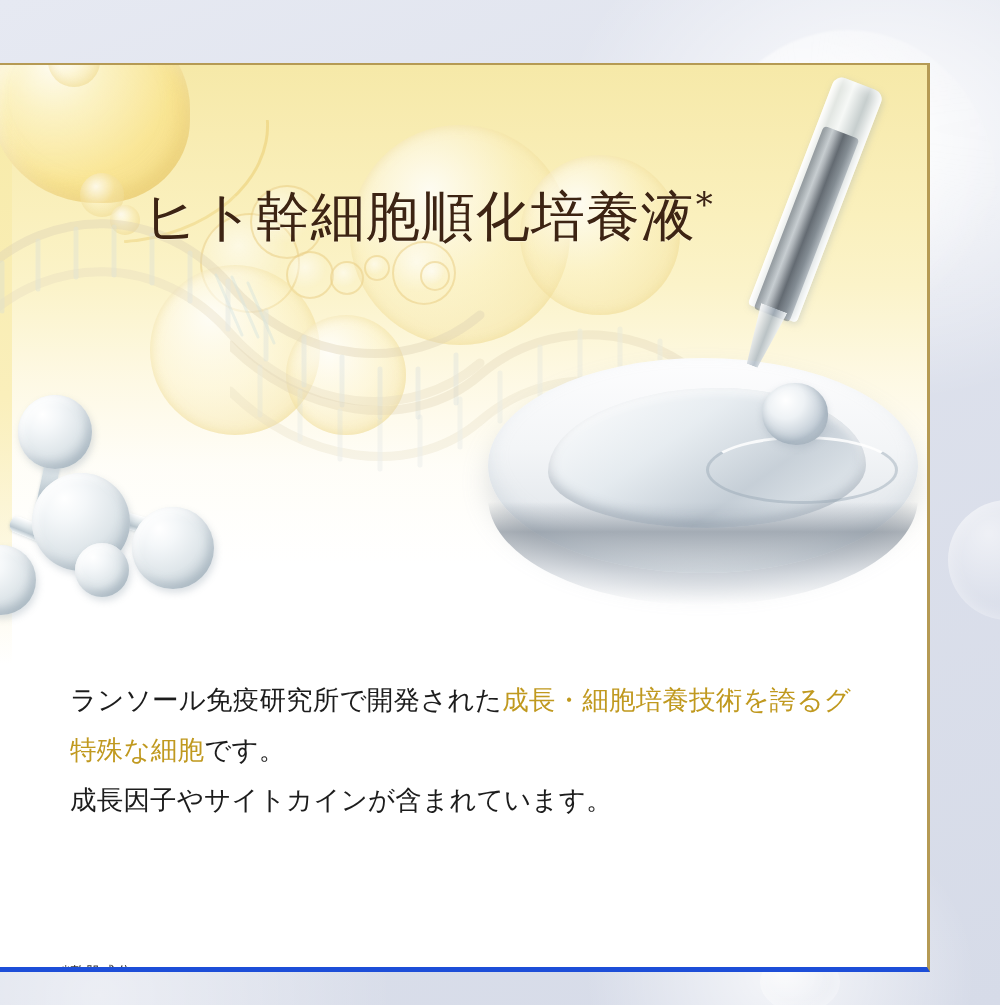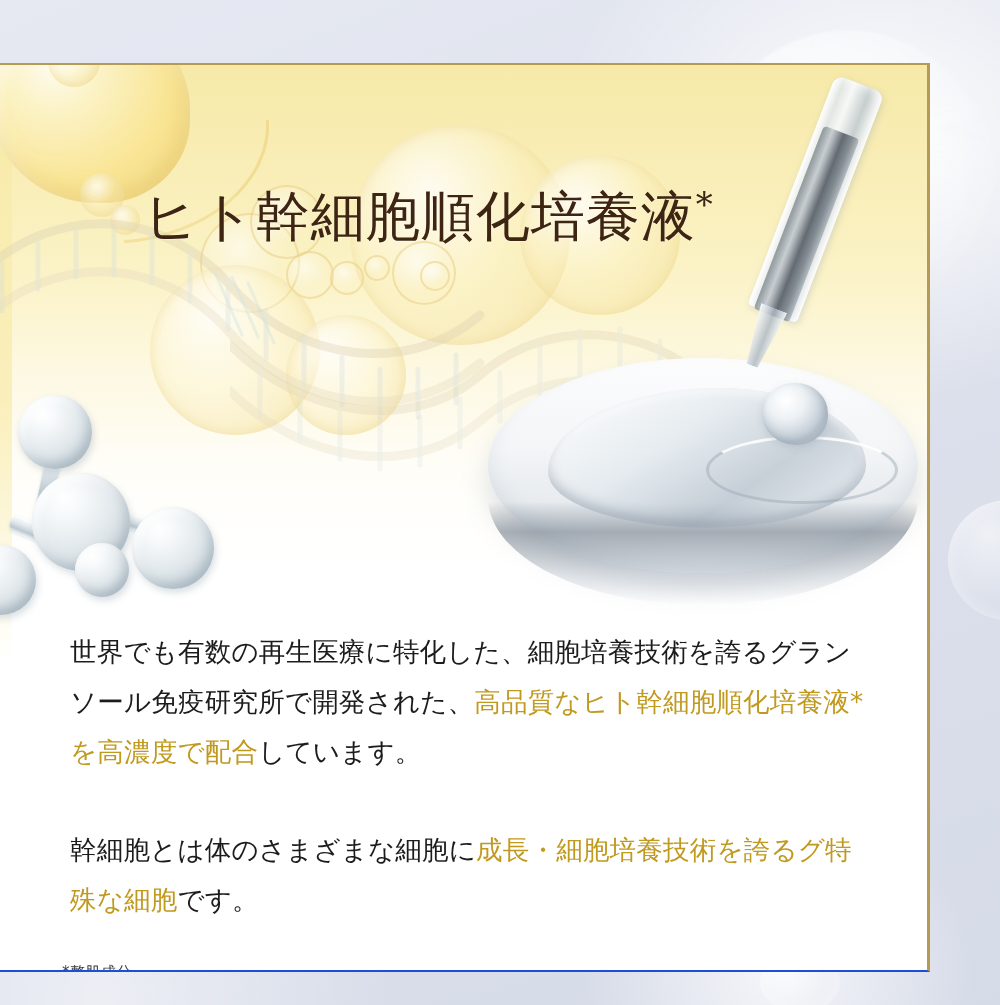--- a/index.html
+++ b/index.html
@@ -29,21 +29,21 @@
   }
   .bk-bubble{position:absolute;border-radius:50%;
     background:radial-gradient(circle at 34% 28%, rgba(255,255,255,.55), rgba(255,255,255,.05) 60%, rgba(255,255,255,0) 72%);
     box-shadow:inset 0 0 18px rgba(255,255,255,.5);}
 
   
   #card{
     position:absolute;left:0;top:63px;width:930px;height:909px;
     background:#ffffff;
     border-right:3px solid #b59a54;
-    border-bottom:2px solid #1d4ed8;
+    border-bottom:5px solid #1d4ed8;
     border-top:2px solid #b59a54;
     box-sizing:border-box;
     overflow:hidden;
   }
 
   
   .hero-wash{
     position:absolute;left:0;top:0;width:100%;height:500px;
     background:
       linear-gradient(to bottom,
@@ -301,26 +301,24 @@
         <div class="pip-fluid"></div>
         <div class="pip-tip"></div>
       </div>
     </div>
 
     <div id="title">
       <span>ヒト幹細胞順化培養液</span><span class="star">*</span>
     </div>
 
     <div id="copy">
-      <p>
-        <span>世界でも有数の再生医療に特化した、細胞培養技術を誇るグ</span><span>ランソール免疫研究所で開発された、</span><span class="hl">高品質なヒト幹細胞順</span><span class="hl">化培養液</span><span class="hl sm">*</span><span class="hl">を高濃度で配合</span><span>しています。</span>
-      </p>
       <div class="para-gap"></div>
       <p>
-        <span>幹細胞とは体のさまざまな細胞に</span><span class="hl">成長・細胞培養技術を誇るグ</span><span class="hl">特殊な細胞</span><span>です。</span><br>
+        <span>ランソール免疫研究所で開発された</span><span class="hl">成長・細胞培養技術を誇るグ</span><span class="hl">特殊な細胞</span><span>です。</span><br>
+        <span>成長因子やサイトカインが含まれています。</span>
       </p>
     </div>
 
     <div id="footnote">*整肌成分</div>
 
   </div>
 
 
 </div>
 

